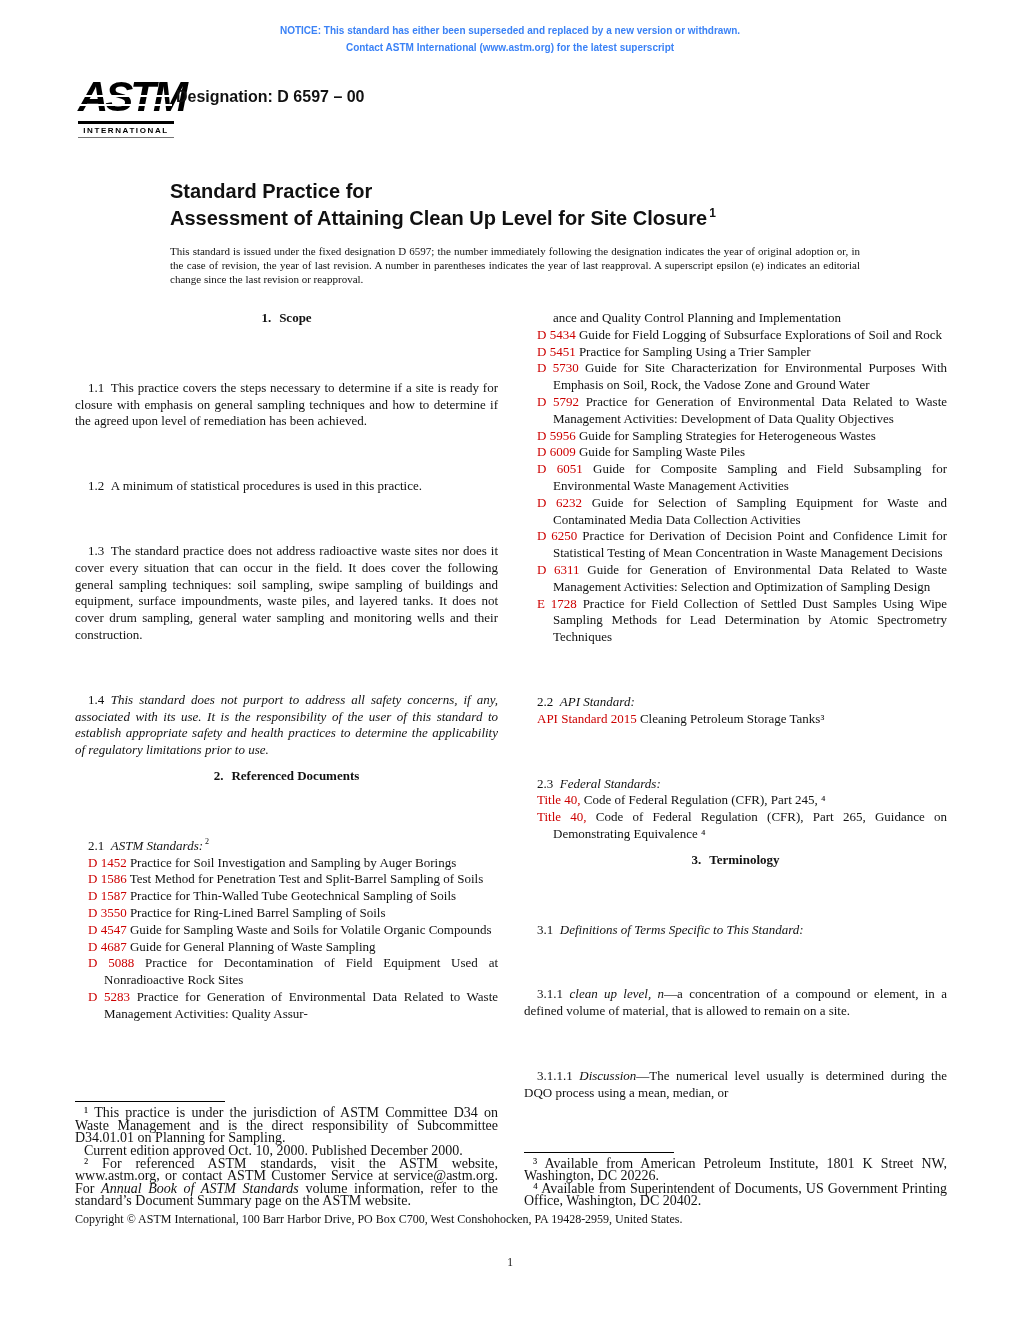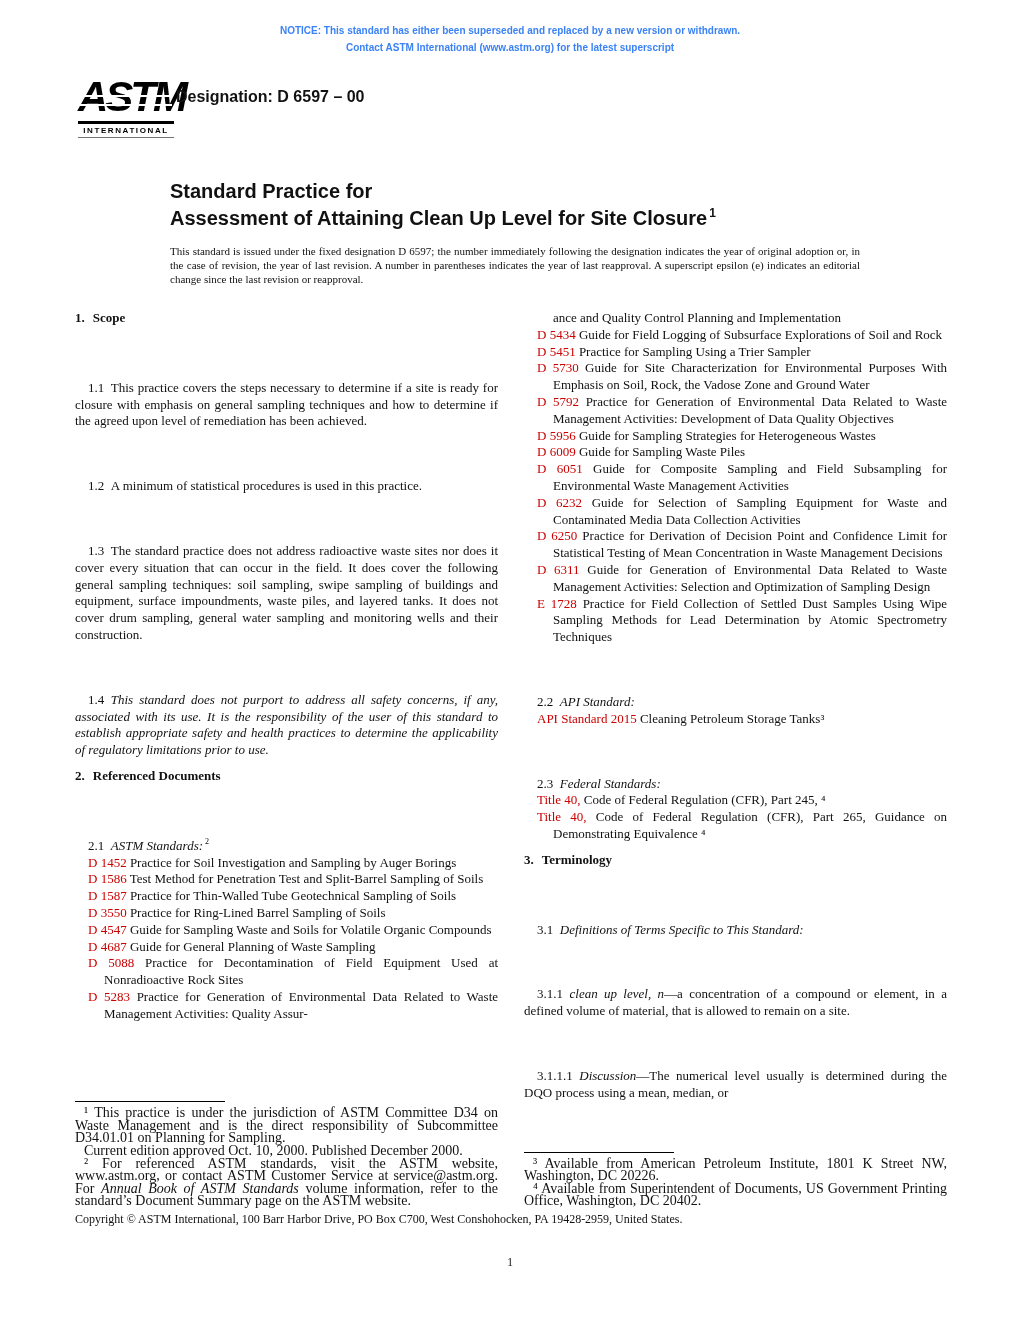--- a/index.html
+++ b/index.html
@@ -49,21 +49,21 @@
   }
   
   .columns {
     position:absolute; top:310px; left:75px; width:872px; height:898px;
     display:flex; gap:26px;
   }
   .col {
     width:423px; display:flex; flex-direction:column;
     font-size:13px; line-height:16.8px; text-align:justify;
   }
-  .sec-heading { font-weight:bold; font-size:13px; margin:9px 0 5px 0; text-align:left; }
+  .sec-heading { font-weight:bold; font-size:13px; margin:9px 0 5px 0; text-align:center; }
   .sec-heading:first-child { margin-top:0; }
   .hword { margin-left:8px; }
   p { margin:0; }
   .para { text-indent:13px;margin-top:48px; }
   .ref { padding-left:29px; text-indent:-16px; }
   .ref-cont { padding-left:29px; text-indent:0; }
   .code { color:#cc0000; }
   sup { font-size:0.62em; vertical-align:super; line-height:0; margin-left:2px; }
   em { font-style:italic; }
   

